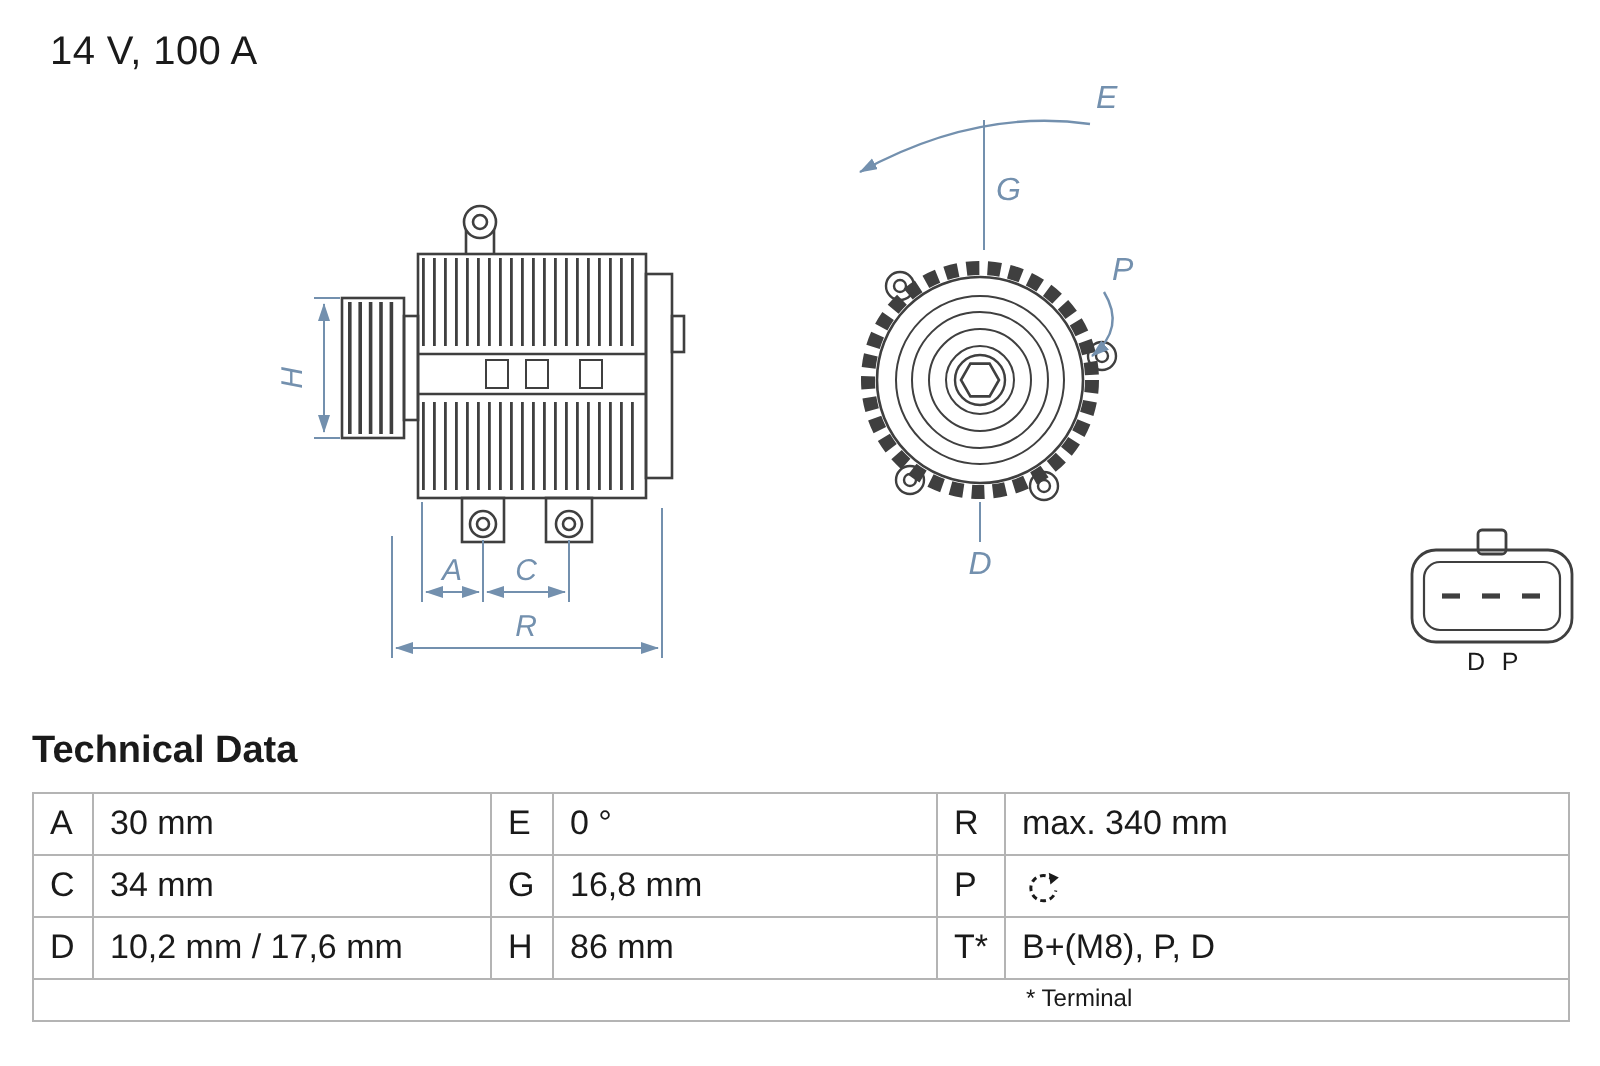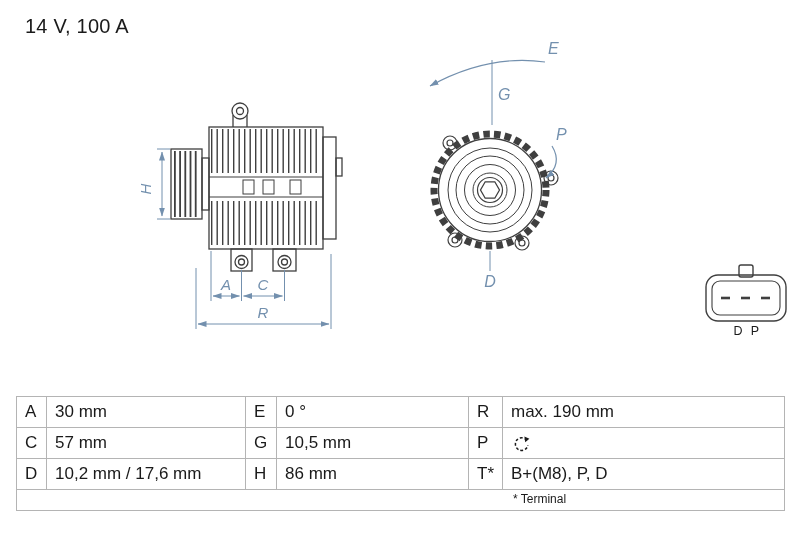--- a/index.html
+++ b/index.html
@@ -119,44 +119,45 @@
       <line x1="721" y1="298" x2="730" y2="298" stroke-width="2.6"></line>
       <line x1="741" y1="298" x2="750" y2="298" stroke-width="2.6"></line>
       <line x1="761" y1="298" x2="770" y2="298" stroke-width="2.6"></line>
     </g>
     <g fill="#1a1a1a" font-size="12.5" font-family="Liberation Sans, sans-serif" text-anchor="middle">
       <text x="738" y="335">D</text>
       <text x="755" y="335">P</text>
     </g>
   </svg>
 
+  <div class="tech-title">Technical Data</div>
 
   <table class="tech-table">
     <colgroup>
       <col style="width:30px">
         <col style="width:199px">
       <col style="width:31px">
         <col style="width:192px">
       <col style="width:34px">
         <col style="width:282px">
     </colgroup>
     <tbody>
       <tr>
         <td>A</td>
         <td>30 mm</td>
         <td>E</td>
         <td>0 °</td>
         <td>R</td>
-        <td>max. 190 mm</td>
+        <td>max. 340 mm</td>
       </tr>
       <tr>
         <td>C</td>
-        <td>57 mm</td>
+        <td>34 mm</td>
         <td>G</td>
-        <td>10,5 mm</td>
+        <td>16,8 mm</td>
         <td>P</td>
         <td>
           <svg class="rot-icon" width="20" height="18" viewBox="0 0 20 18">
             <path d="M 15.8,5.4 A 6.3,6.3 0 1 0 16.9,10.2" fill="none" stroke="#1a1a1a" stroke-width="1.5" stroke-dasharray="2.8 2"></path>
             <path d="M 13.4,1.4 L 18.4,3.8 L 14.2,7.2 Z" fill="#1a1a1a"></path>
           </svg>
         </td>
       </tr>
       <tr>
         <td>D</td>

